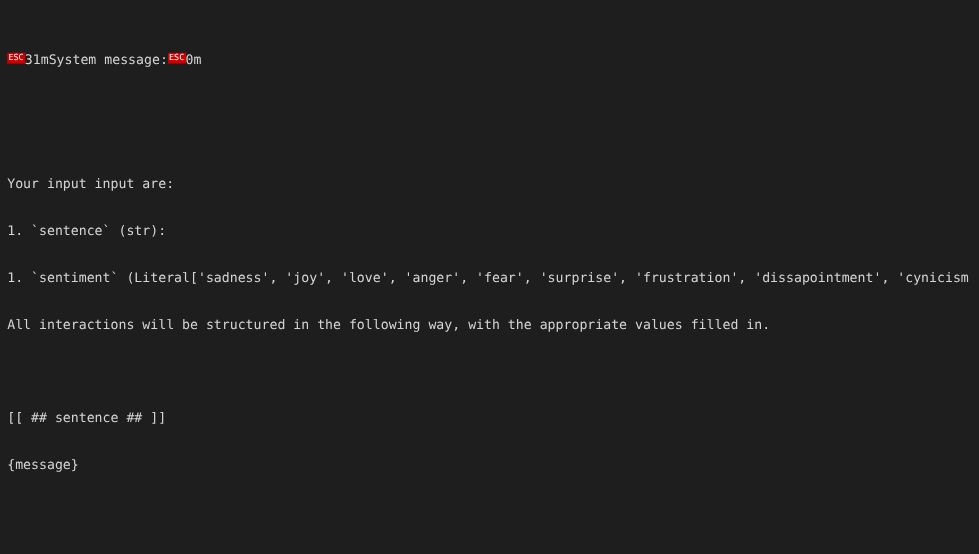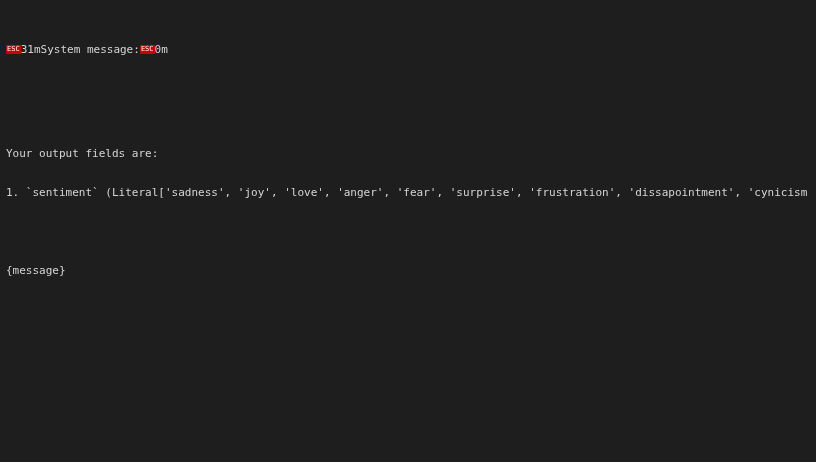--- a/index.html
+++ b/index.html
@@ -49,23 +49,26 @@
 </style>
 </head>
 <body>
 
 <div class="terminal">
 
   <div class="line"><span class="esc">ESC</span><span>31m</span><span>System message:</span><span class="esc">ESC</span><span>0m</span></div>
 
   <div class="blank"></div>
 
-  <div class="line">Your output fields are:</div>
+  <div class="line">Your input input are:</div>
+  <div class="line">1. `sentence` (str):</div>
   <div class="line wrapline">1. `sentiment` (Literal['sadness', 'joy', 'love', 'anger', 'fear', 'surprise', 'frustration', 'dissapointment', 'cynicism']):</div>
+  <div class="line">All interactions will be structured in the following way, with the appropriate values filled in.</div>
   <div class="line"></div>
+  <div class="line">[[ ## sentence ## ]]</div>
   <div class="line">{message}</div>
   <div class="line"></div>
   
   
   
   
   
   
   
 

